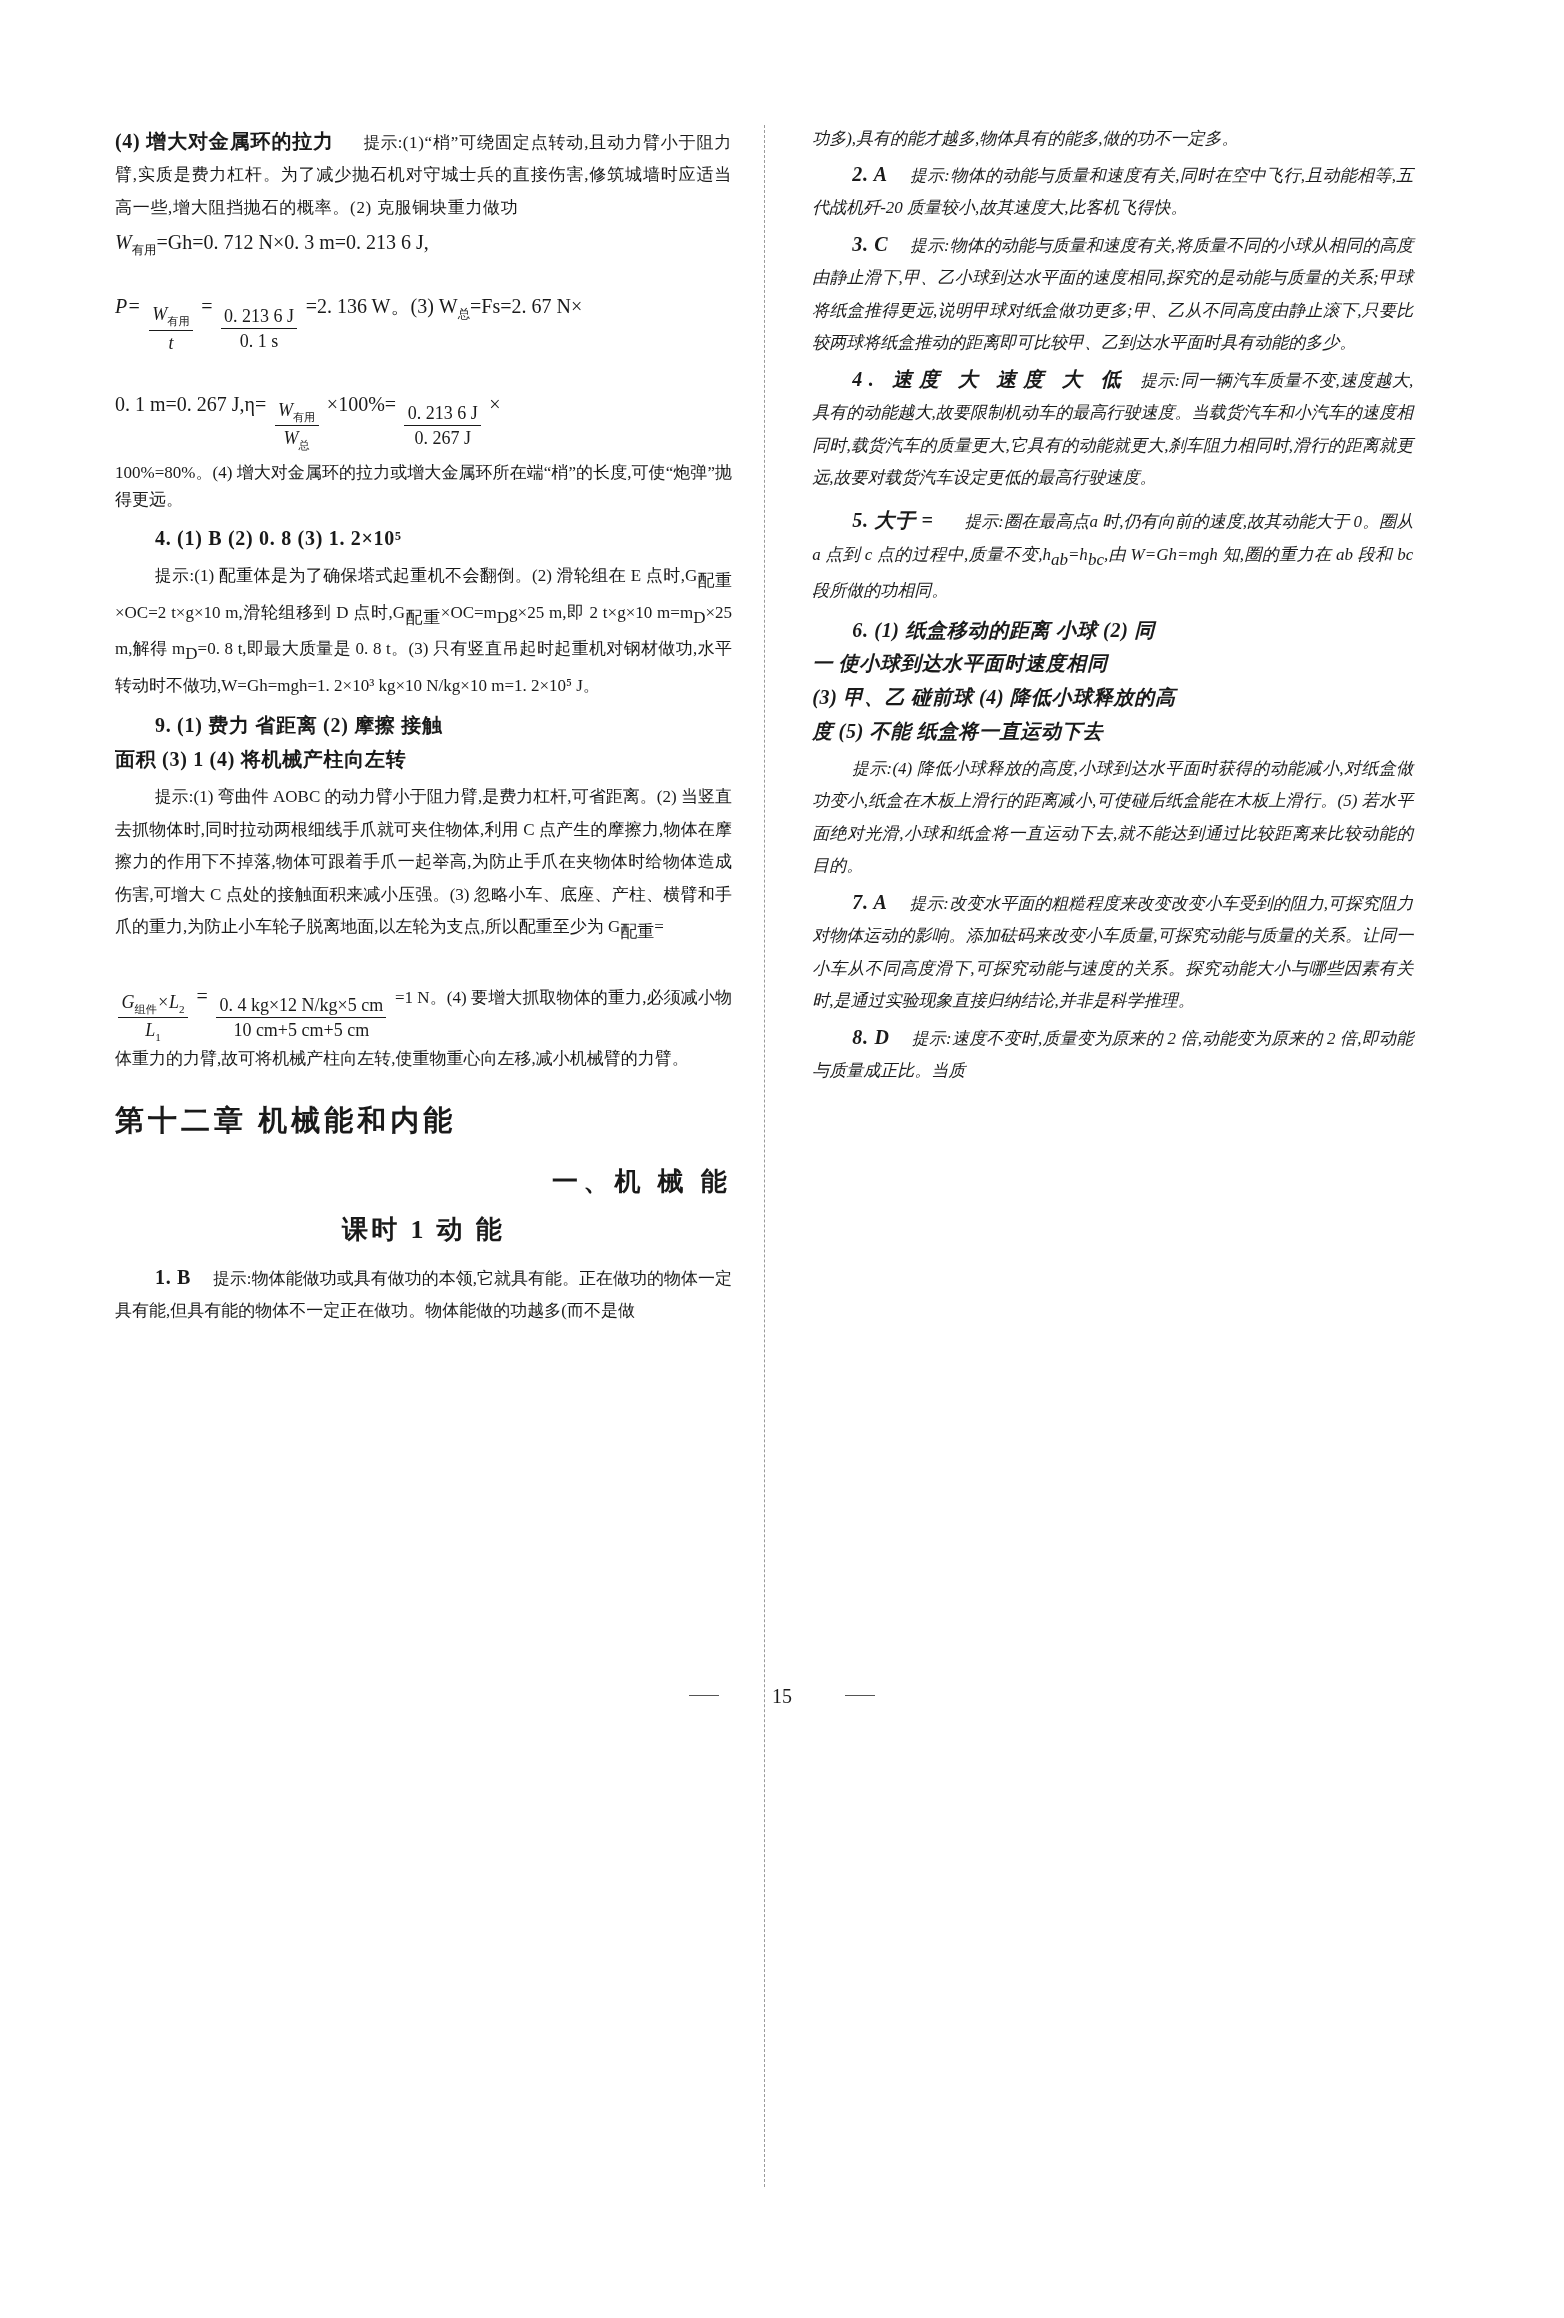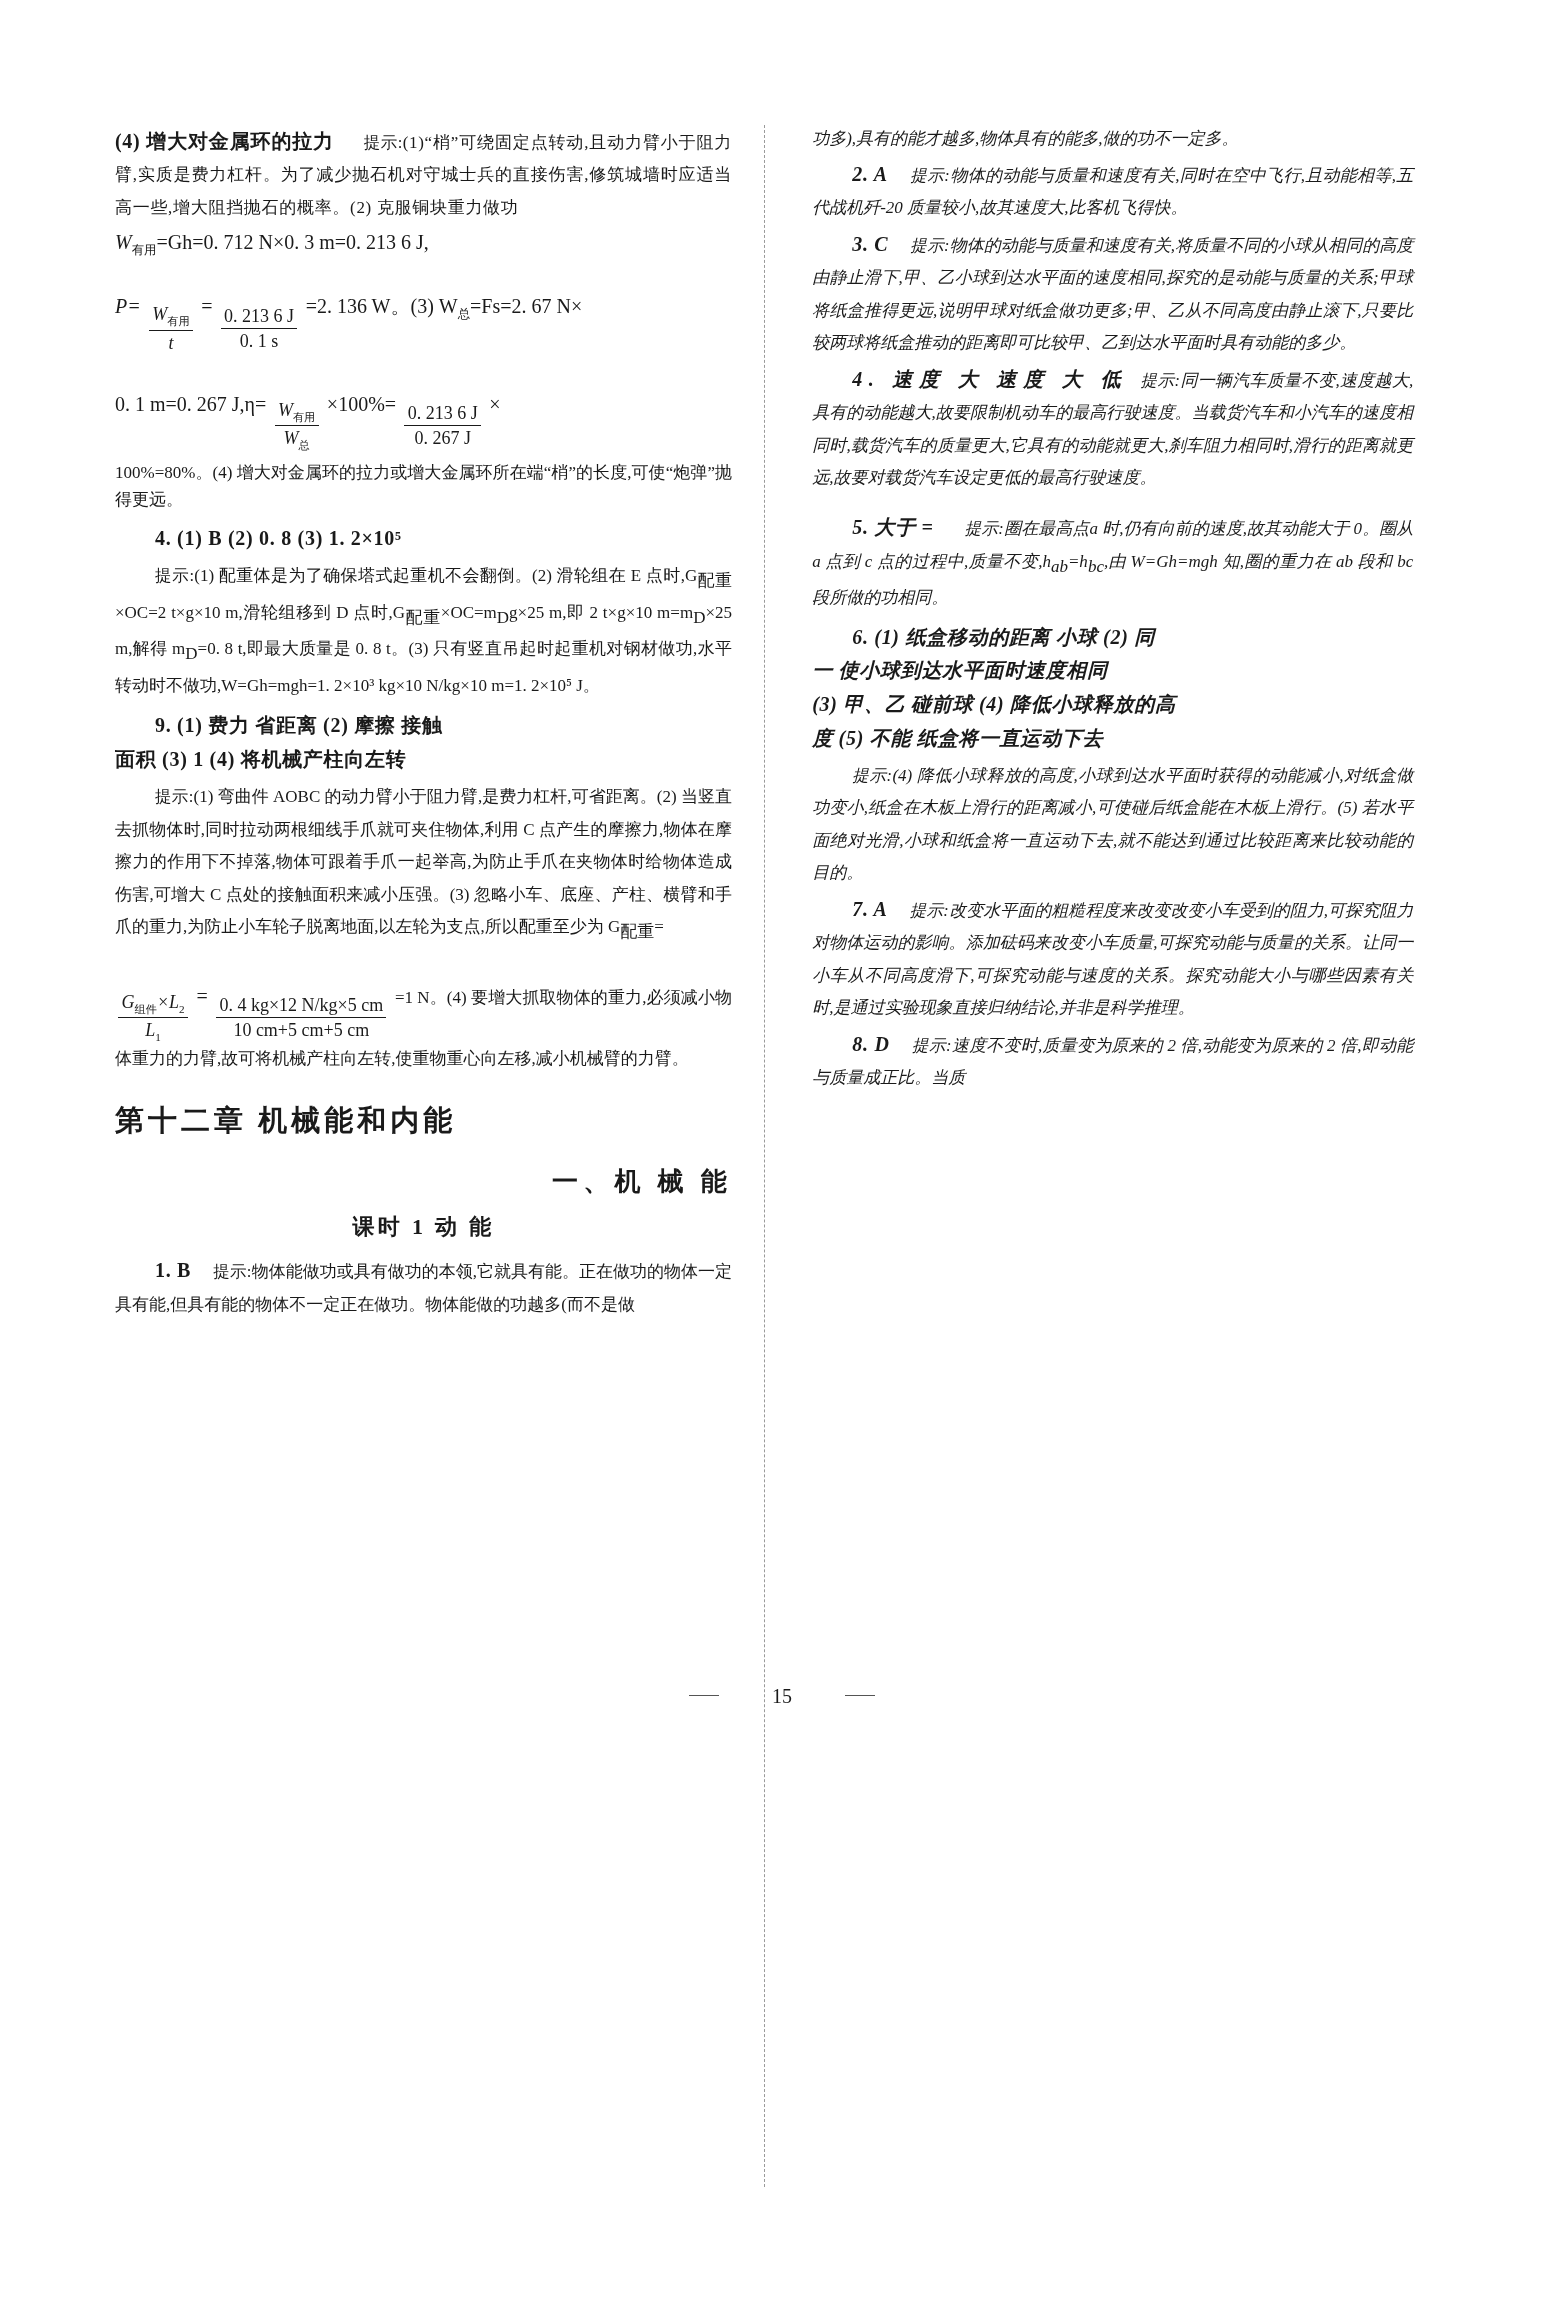--- a/index.html
+++ b/index.html
@@ -68,21 +68,21 @@
   .section-title {
     text-align: right;
     font-weight: bold;
     font-size: 26px;
     letter-spacing: 5.3px;
     margin: 10.5px 0 6.6px 0;
   }
   .lesson-title {
     text-align: center;
     font-weight: bold;
-    font-size: 22px;
+    font-size: 26px;
     letter-spacing: 3.3px;
     margin: 5.3px 0 9.2px 0;
   }
   .ans-line {
     font-weight: bold;
     letter-spacing: 0.7px;
   }
   .spaced { letter-spacing: 6.6px; }
   .frac {
     display: inline-block;
@@ -225,21 +225,21 @@
       <p class="indent2" style="margin-top:5.3px;">
         <span class="ans-line">3. C</span>
         <span class="hint-label" style="margin-left:17px;">提示:</span><span class="small">物体的动能与质量和速度有关,将质量不同的小球从相同的高度由静止滑下,甲、乙小球到达水平面的速度相同,探究的是动能与质量的关系;甲球将纸盒推得更远,说明甲球对纸盒做功更多;甲、乙从不同高度由静止滚下,只要比较两球将纸盒推动的距离即可比较甲、乙到达水平面时具有动能的多少。</span>
       </p>
 
       <p class="indent2" style="margin-top:5.3px;">
         <span class="ans-line spaced">4. 速度 大 速度 大 低</span>
         <span class="hint-label" style="margin-left:8px;">提示:</span><span class="small">同一辆汽车质量不变,速度越大,具有的动能越大,故要限制机动车的最高行驶速度。当载货汽车和小汽车的速度相同时,载货汽车的质量更大,它具有的动能就更大,刹车阻力相同时,滑行的距离就更远,故要对载货汽车设定更低的最高行驶速度。</span>
       </p>
 
-      <p class="indent2" style="margin-top:19px;">
+      <p class="indent2" style="margin-top:12px;">
         <span class="ans-line">5. 大于  =</span>
         <span class="hint-label" style="margin-left:26px;">提示:</span><span class="small">圈在最高点a 时,仍有向前的速度,故其动能大于 0。圈从 a 点到 c 点的过程中,质量不变,h</span><sub class="small">ab</sub><span class="small">=h</span><sub class="small">bc</sub><span class="small">,由 W=Gh=mgh 知,圈的重力在 ab 段和 bc 段所做的功相同。</span>
       </p>
 
       <p class="indent2 ans-line" style="margin-top:8px;">6. (1) 纸盒移动的距离  小球  (2) 同</p>
       <p class="ans-line">一  使小球到达水平面时速度相同</p>
       <p class="ans-line">(3) 甲、乙  碰前球  (4) 降低小球释放的高</p>
       <p class="ans-line">度  (5) 不能  纸盒将一直运动下去</p>
 
       <p class="indent2" style="margin-top:4px;">

